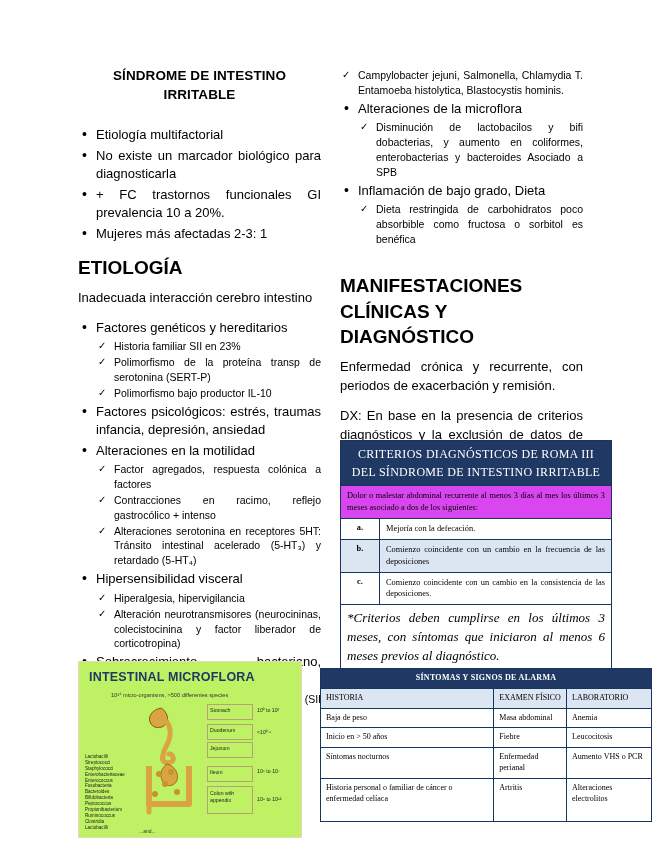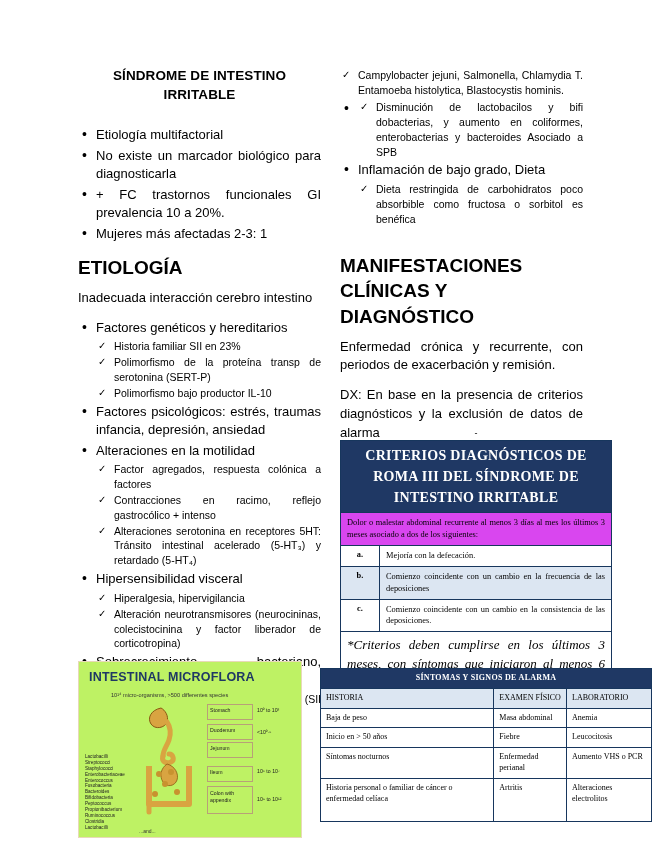--- a/index.html
+++ b/index.html
@@ -117,22 +117,22 @@
   }
   .roma-table td, .roma-table th {
     border: 1px solid #17365d;
     padding: 4px 6px;
     vertical-align: top;
   }
   .roma-head {
     background: #1f3864;
     color: #ffffff;
     text-align: center;
-    font-size: 14px;
-    font-weight: bold;
+    font-size: 12px;
+    font-weight: normal;
     letter-spacing: 0.3px;
     line-height: 1.5;
     padding: 5px 8px;
     margin-left: 8px;
   }
   .roma-intro {
     font-size: 8.4px;
     line-height: 1.45;
     text-align: justify;
     background: #d946ef;
@@ -303,20 +303,21 @@
     </ul>
   </div>
 
   <div class="col-right">
     <ul class="checks">
       <li>Campylobacter jejuni, Salmonella, Chlamydia T. Entamoeba histolytica, Blastocystis hominis.</li>
     </ul>
 
     <ul class="bullets">
       <li>
+        <span>Alteraciones de la microflora</span>
         <ul class="checks sub-checks">
           <li>Disminución de lactobacilos y bifi dobacterias, y aumento en coliformes, enterobacterias y bacteroides Asociado a SPB</li>
         </ul>
       </li>
       <li>
         <span>Inflamación de bajo grado, Dieta</span>
         <ul class="checks sub-checks">
           <li>Dieta restringida de carbohidratos poco absorbible como fructosa o sorbitol es benéfica</li>
         </ul>
       </li>

